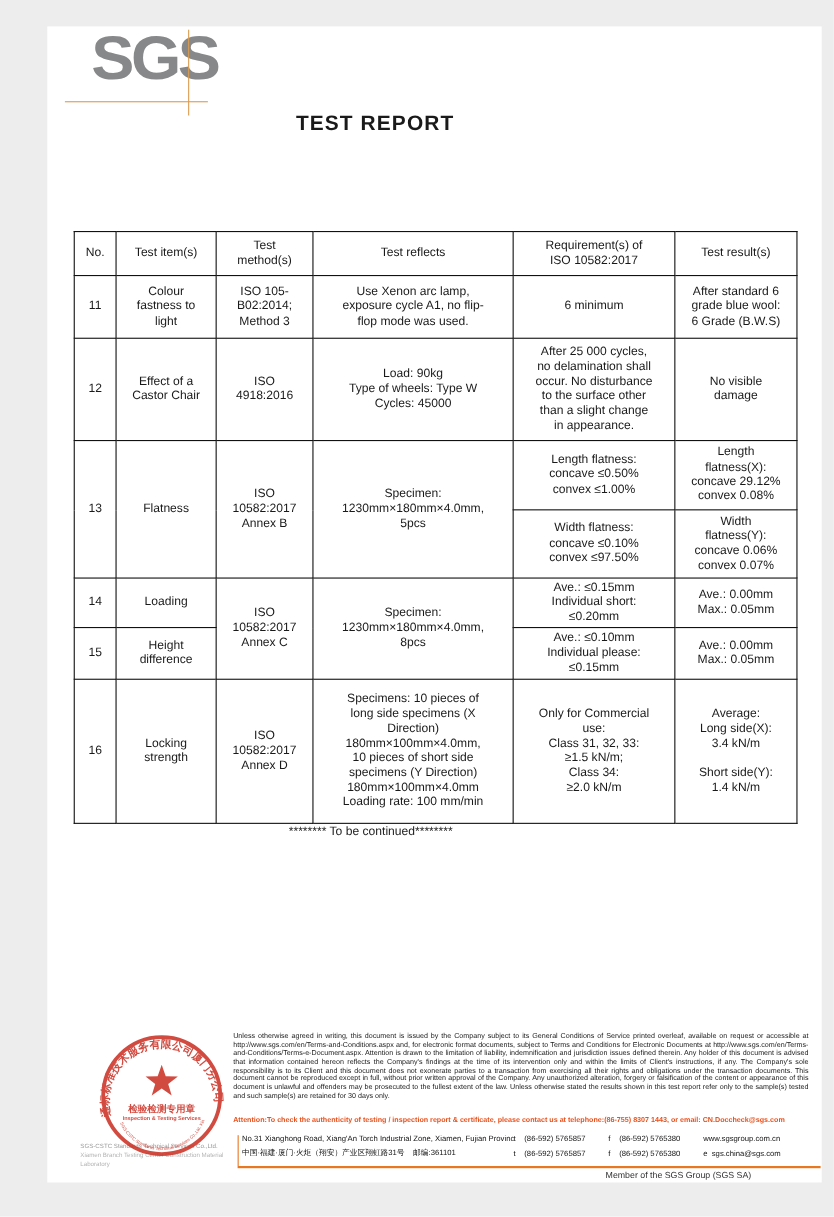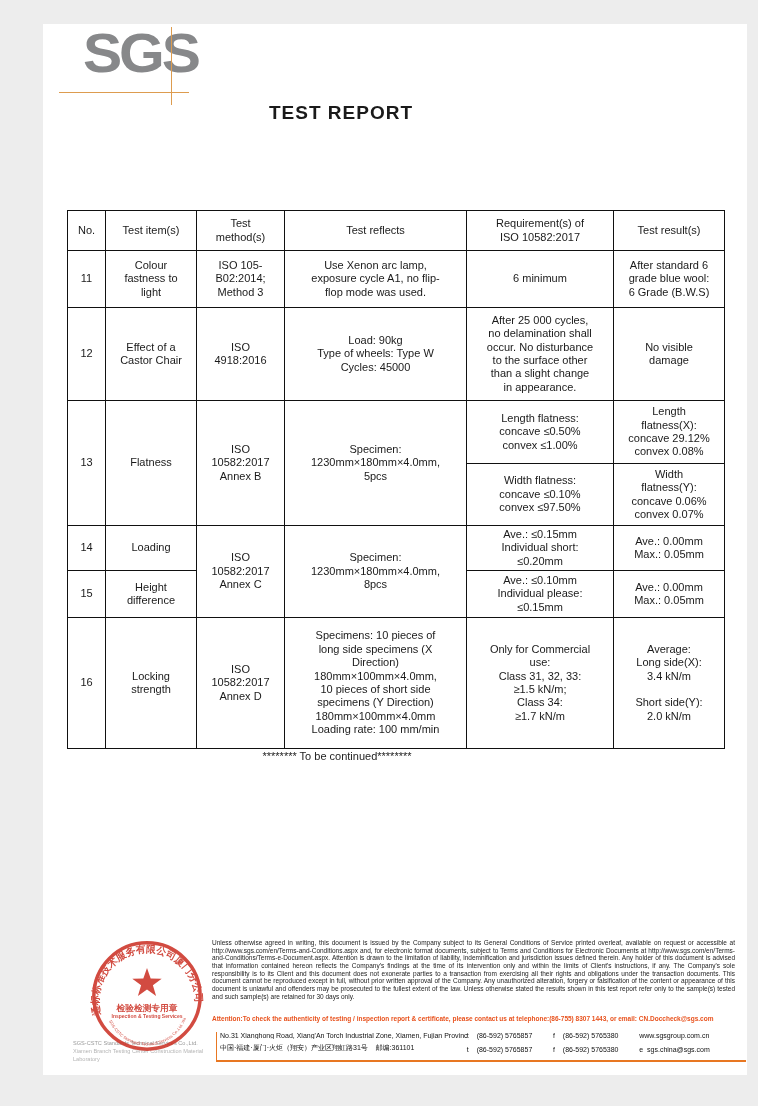--- a/index.html
+++ b/index.html
@@ -201,27 +201,27 @@
 180mm×100mm×4.0mm,
 10 pieces of short side
 specimens (Y Direction)
 180mm×100mm×4.0mm
 Loading rate: 100 mm/min</td>
       <td>Only for Commercial
 use:
 Class 31, 32, 33:
 ≥1.5 kN/m;
 Class 34:
-≥1.7 kN/m</td>
+≥2.0 kN/m</td>
       <td>Average:
 Long side(X):
 3.4 kN/m
 
 Short side(Y):
-2.0 kN/m</td>
+1.4 kN/m</td>
     </tr>
   </tbody>
     </table>
 
   <div class="continued">******** To be continued********</div>
 
   <div class="company-lines">
     <div>SGS-CSTC Standards Technical Services Co.,Ltd.</div>
     <div style="color:#b5b5b5">Xiamen Branch Testing Center Construction Material Laboratory</div>
   </div>
@@ -261,14 +261,15 @@
       <span class="a"><span>中国·福建·厦门·火炬（翔安）产业区翔虹路31号</span>&nbsp;&nbsp;&nbsp;&nbsp;<span>邮编:361101</span></span>
       <span class="tf">t</span>
       <span class="num">(86-592) 5765857</span>
       <span class="tf">f</span>
       <span class="num">(86-592) 5765380</span>
       <span class="web"><span>e</span>&nbsp;&nbsp;<span>sgs.china@sgs.com</span></span>
     </div>
   </div>
 
   <div class="rule-orange"></div>
+  <div class="member">Member of the SGS Group (SGS SA)</div>
 
 </div>
 
 </body></html>

